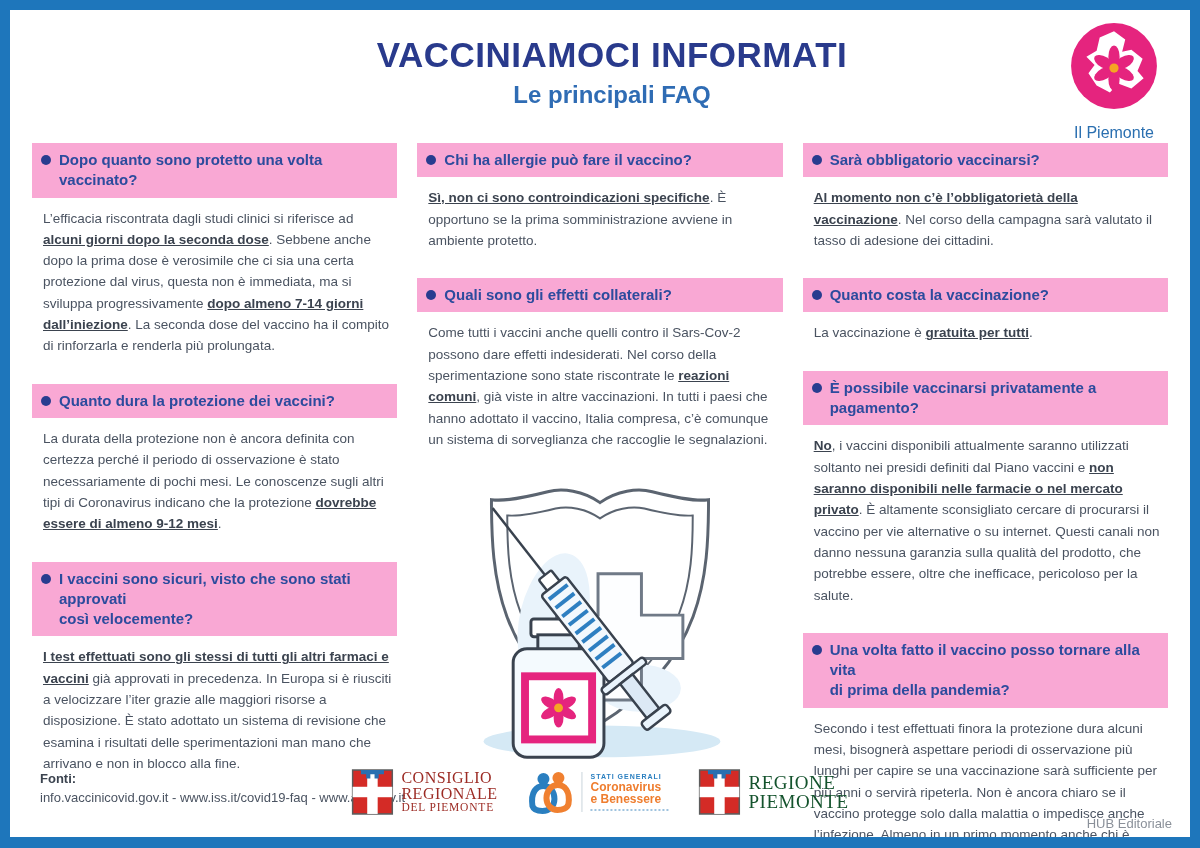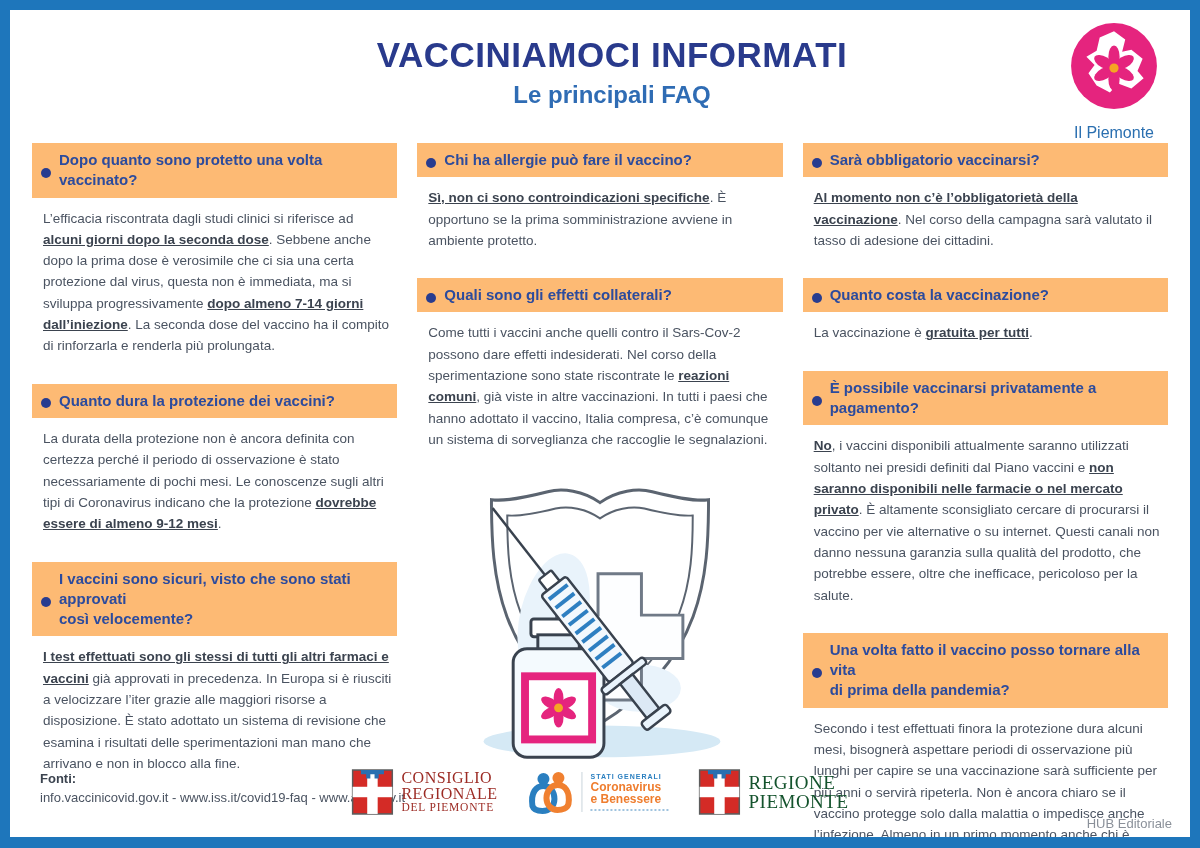--- a/index.html
+++ b/index.html
@@ -26,22 +26,22 @@
   .brand-line1{font-size:16px;color:#2a6fb0;margin-top:8px;}
   .brand-line2{font-size:17px;font-weight:800;color:#e5247e;letter-spacing:.3px;}
   
   .columns{
     position:absolute;top:133px;left:22px;right:22px;
     display:flex;gap:20px;align-items:flex-start;
   }
   .col{flex:1;min-width:0;}
   .faq-card{margin-bottom:27px;}
   .qbar{
-    background:#fdba74;padding:7px 3px 7px 9px;
-    display:flex;align-items:center;gap:8px;
+    background:#f9a8d4;padding:7px 3px 7px 9px;
+    display:flex;align-items:flex-start;gap:8px;
   }
   .bullet{
     width:10px;height:10px;border-radius:50%;background:#283c8f;
     flex:none;margin-top:5px;
   }
   .qtext{
     color:#2c4b9d;font-weight:700;font-size:15px;line-height:1.35;
     white-space:pre-line;
   }
   .answer{

